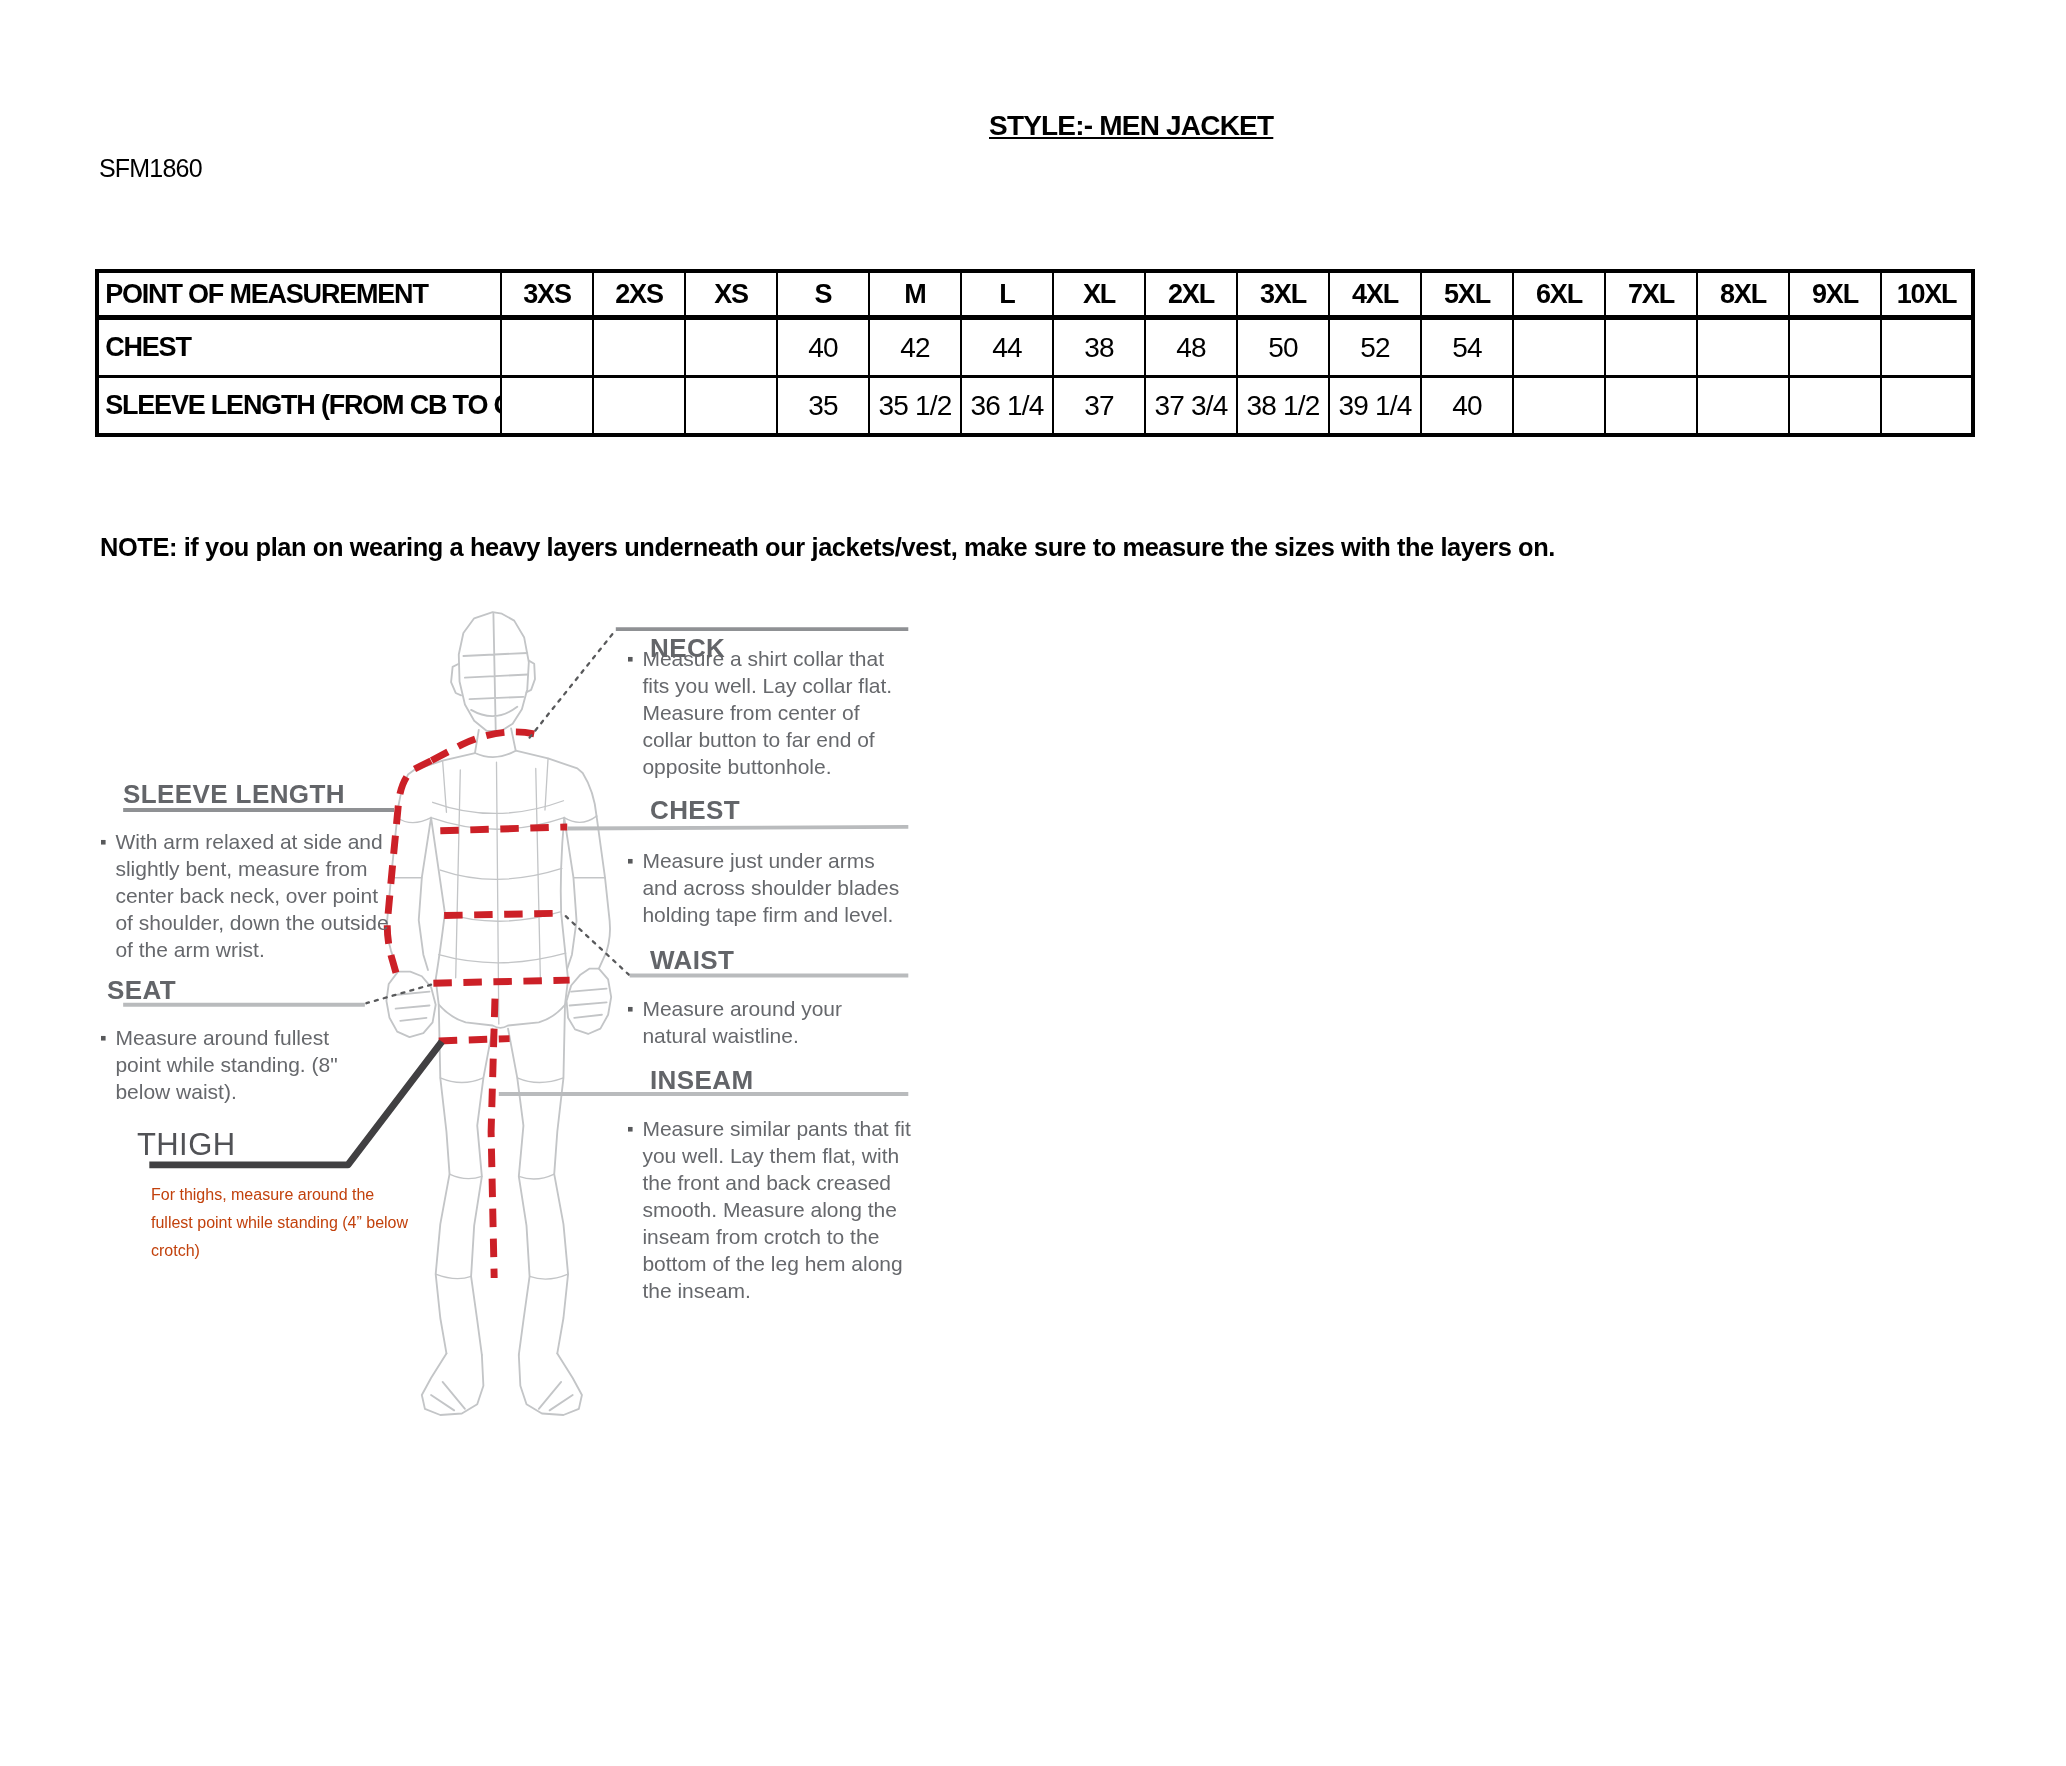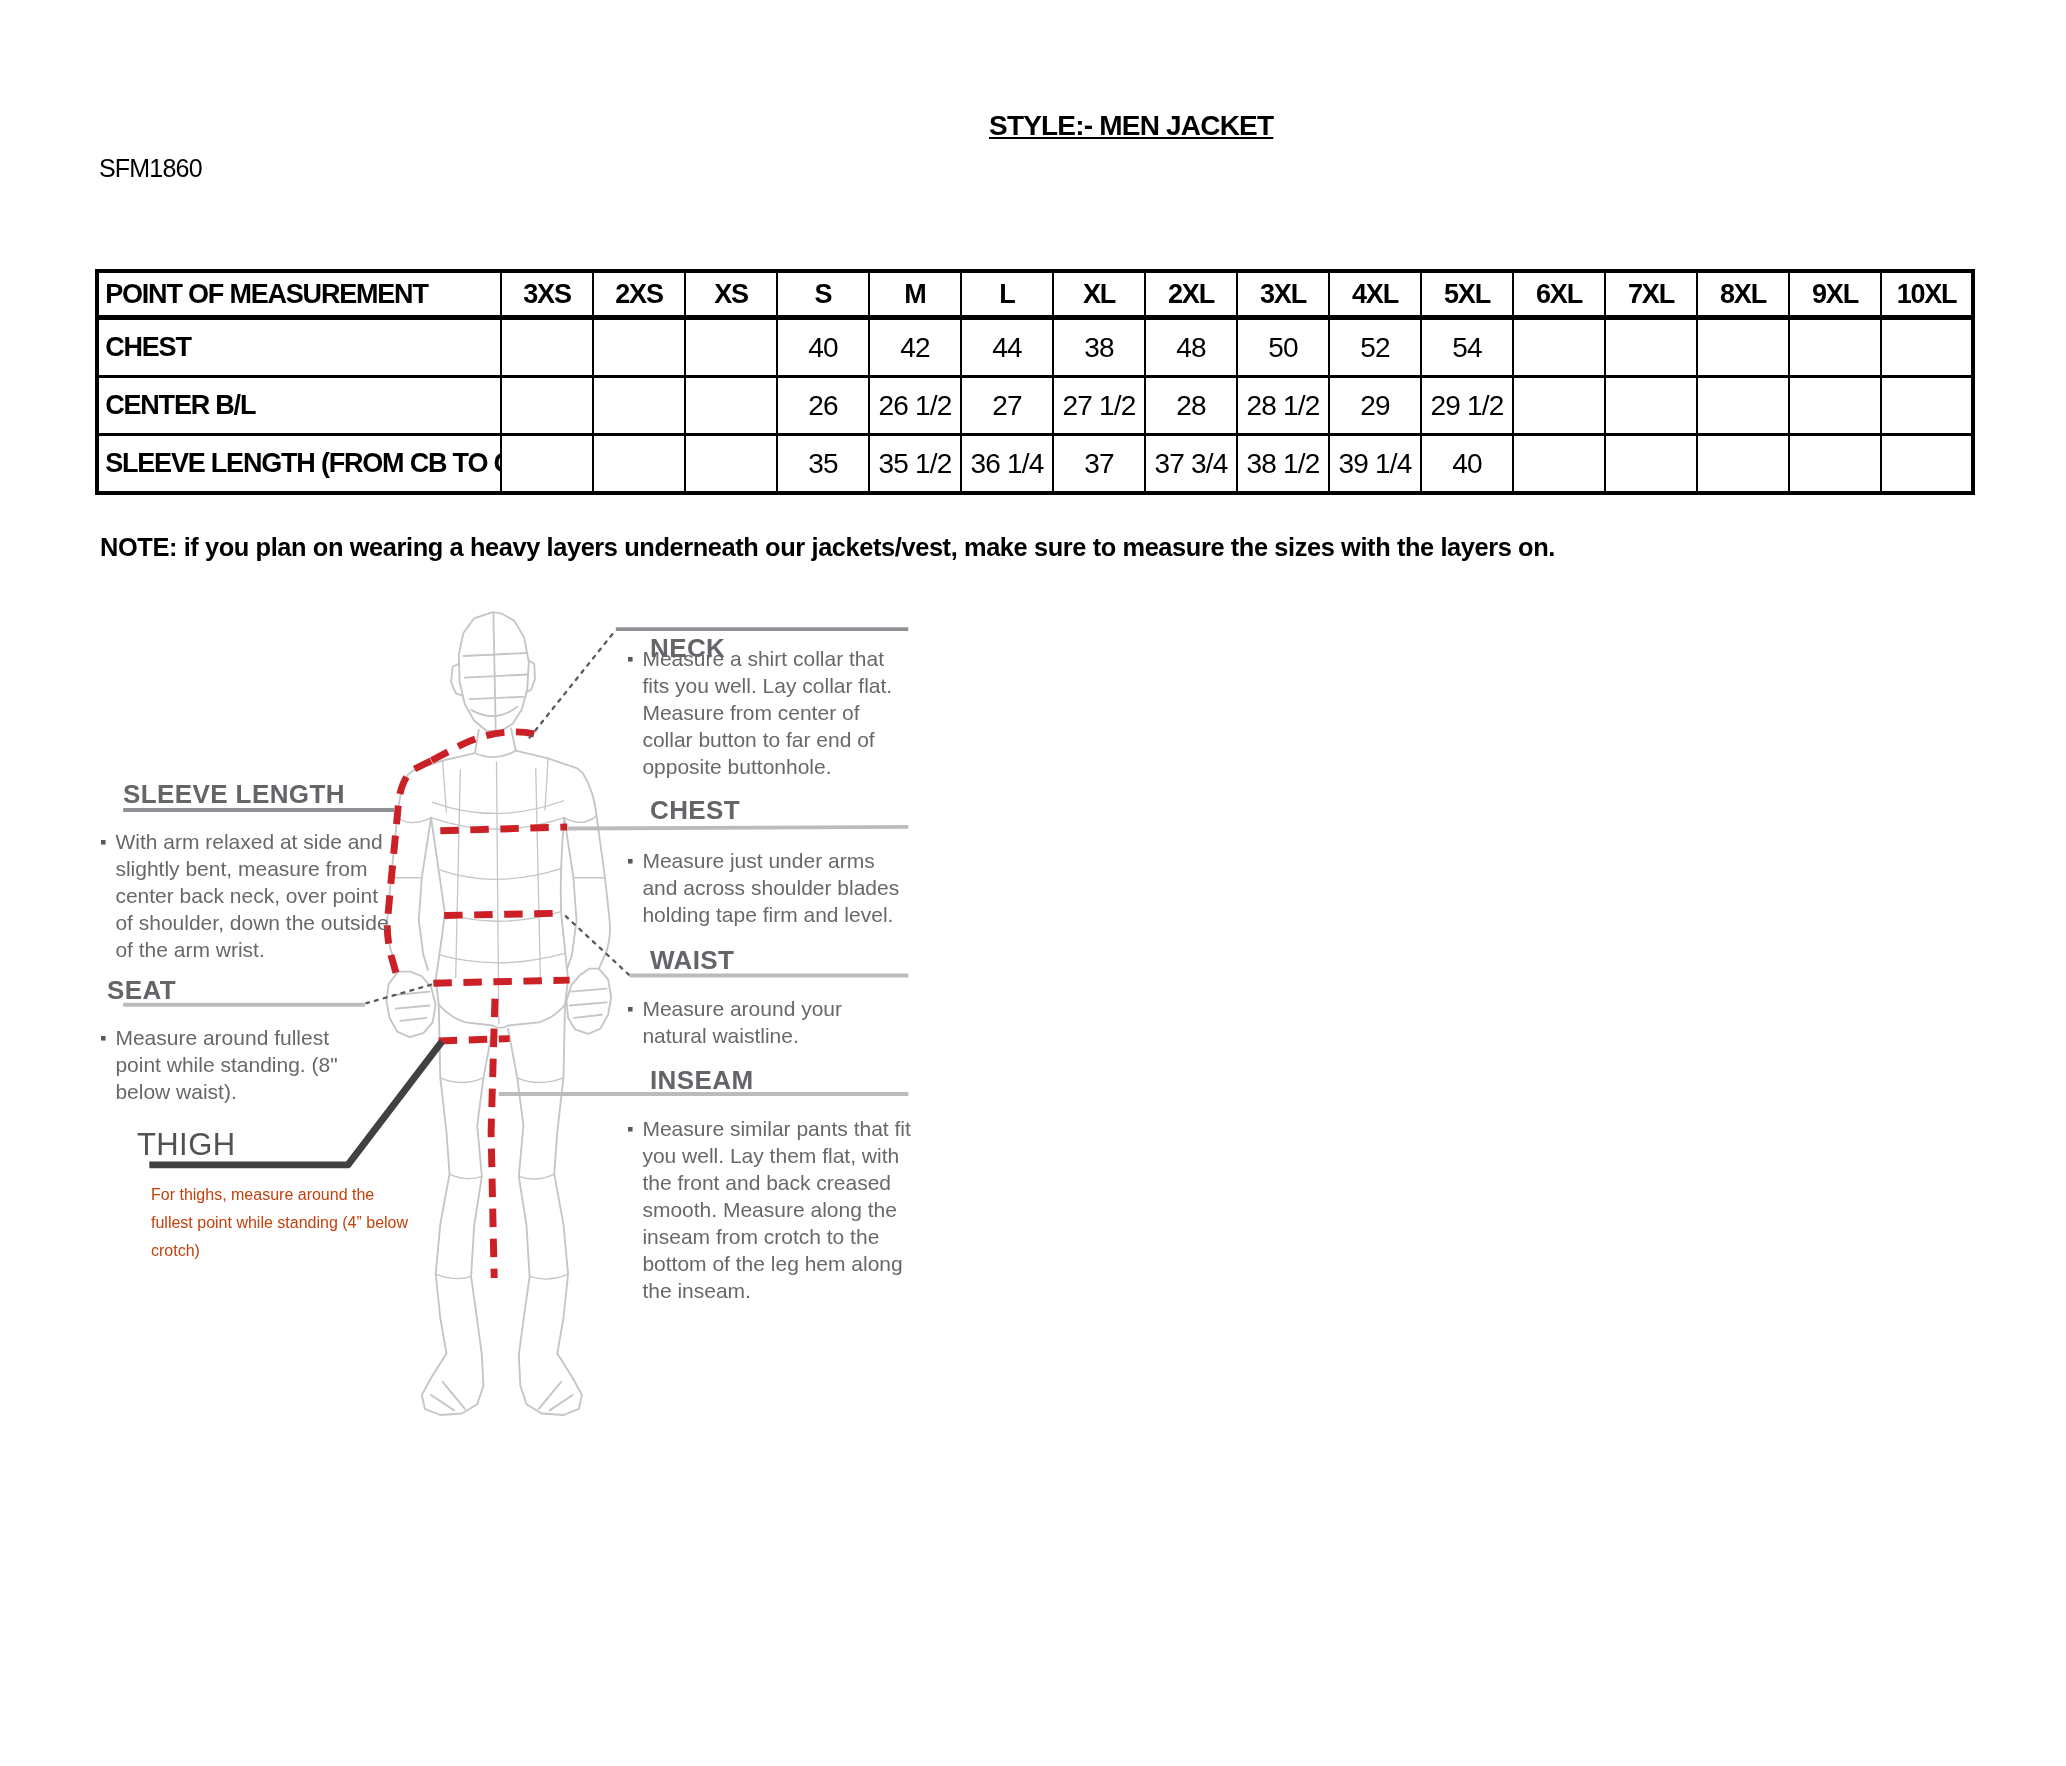--- a/index.html
+++ b/index.html
@@ -121,39 +121,20 @@
         <td>50</td>
         <td>52</td>
         <td>54</td>
         <td></td>
         <td></td>
         <td></td>
         <td></td>
         <td></td>
       </tr>
       <tr>
-        <th class="rowhead">CENTER B/L</th>
-        <td></td>
-        <td></td>
-        <td></td>
-        <td>26</td>
-        <td>26 1/2</td>
-        <td>27</td>
-        <td>27 1/2</td>
-        <td>28</td>
-        <td>28 1/2</td>
-        <td>29</td>
-        <td>29 1/2</td>
-        <td></td>
-        <td></td>
-        <td></td>
-        <td></td>
-        <td></td>
-      </tr>
-      <tr>
         <th class="rowhead">SLEEVE LENGTH (FROM CB TO CUFF)</th>
         <td></td>
         <td></td>
         <td></td>
         <td>35</td>
         <td>35 1/2</td>
         <td>36 1/4</td>
         <td>37</td>
         <td>37 3/4</td>
         <td>38 1/2</td>

